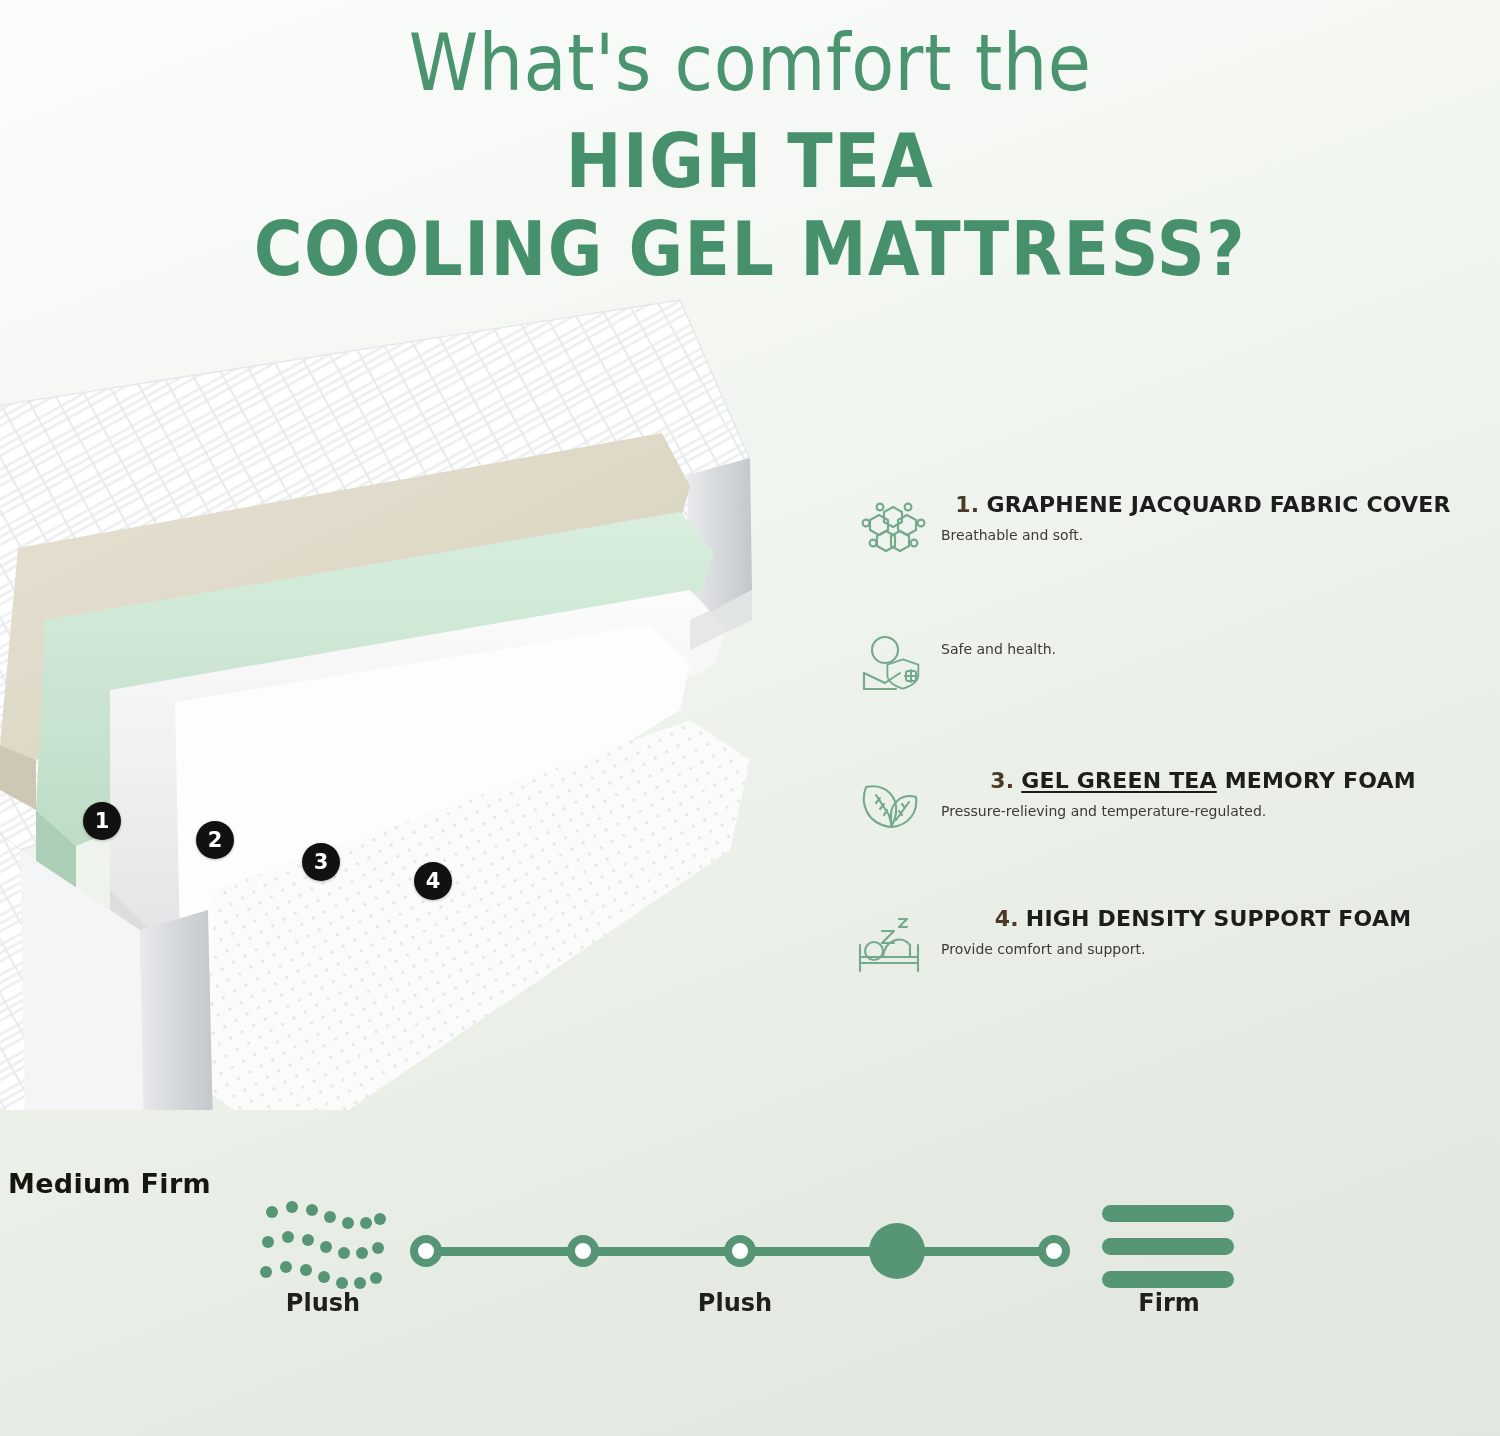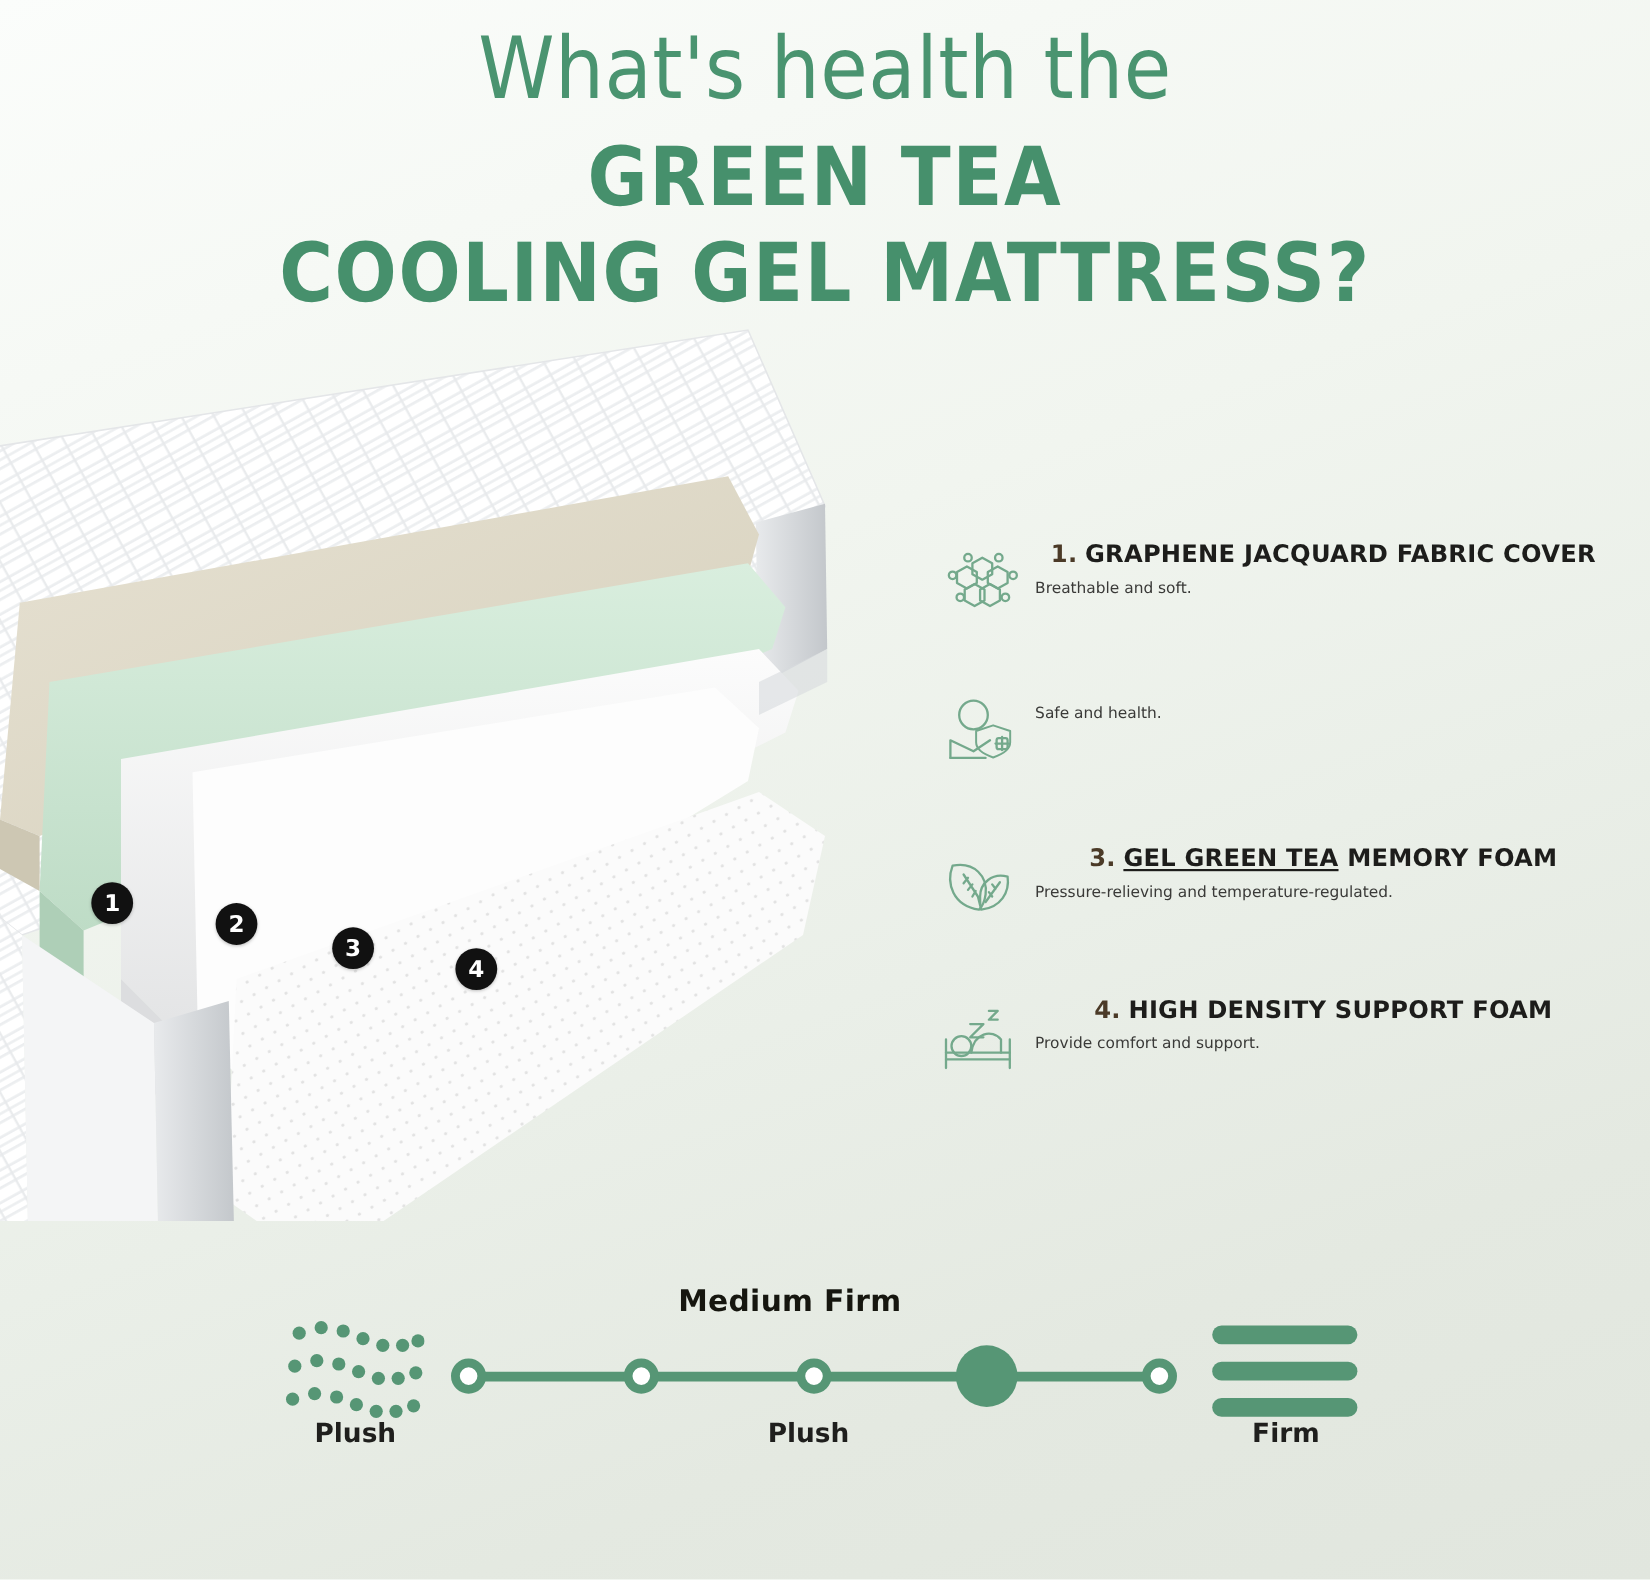--- a/index.html
+++ b/index.html
@@ -151,21 +151,20 @@
     left: 0;
     top: 1160px;
     width: 1500px;
     height: 220px;
   }
   .fm-selected-label {
     position: absolute;
     top: 8px;
     left: 0;
     width: 1420px;
-    text-align: center;
     font-family: "DejaVu Sans", sans-serif;
     font-size: 27px;
     font-weight: 700;
     color: #16160f;
     letter-spacing: 0.3px;
   }
   .fm-selected-label span { position: relative; left: 8px; }
 
   .fm-track-area {
     position: absolute;
@@ -245,22 +244,22 @@
     stroke-linecap: round;
     stroke-linejoin: round;
   }
 </style>
 </head>
 <body>
 
 <div class="poster">
 
   <div class="title-block">
-    <span class="title-line1">What's health the</span>
-    <span class="title-line2">GREEN TEA</span>
+    <span class="title-line1">What's comfort the</span>
+    <span class="title-line2">HIGH TEA</span>
     <span class="title-line3">COOLING GEL MATTRESS?</span>
   </div>
 
   <div class="mattress-wrap">
     <svg width="790" height="820" viewBox="0 0 790 820">
       <defs>
         <linearGradient id="coverTop" x1="0" y1="0" x2="0.5" y2="1">
           <stop offset="0%" stop-color="#ffffff"></stop>
           <stop offset="100%" stop-color="#f0f1f2"></stop>
         </linearGradient>

